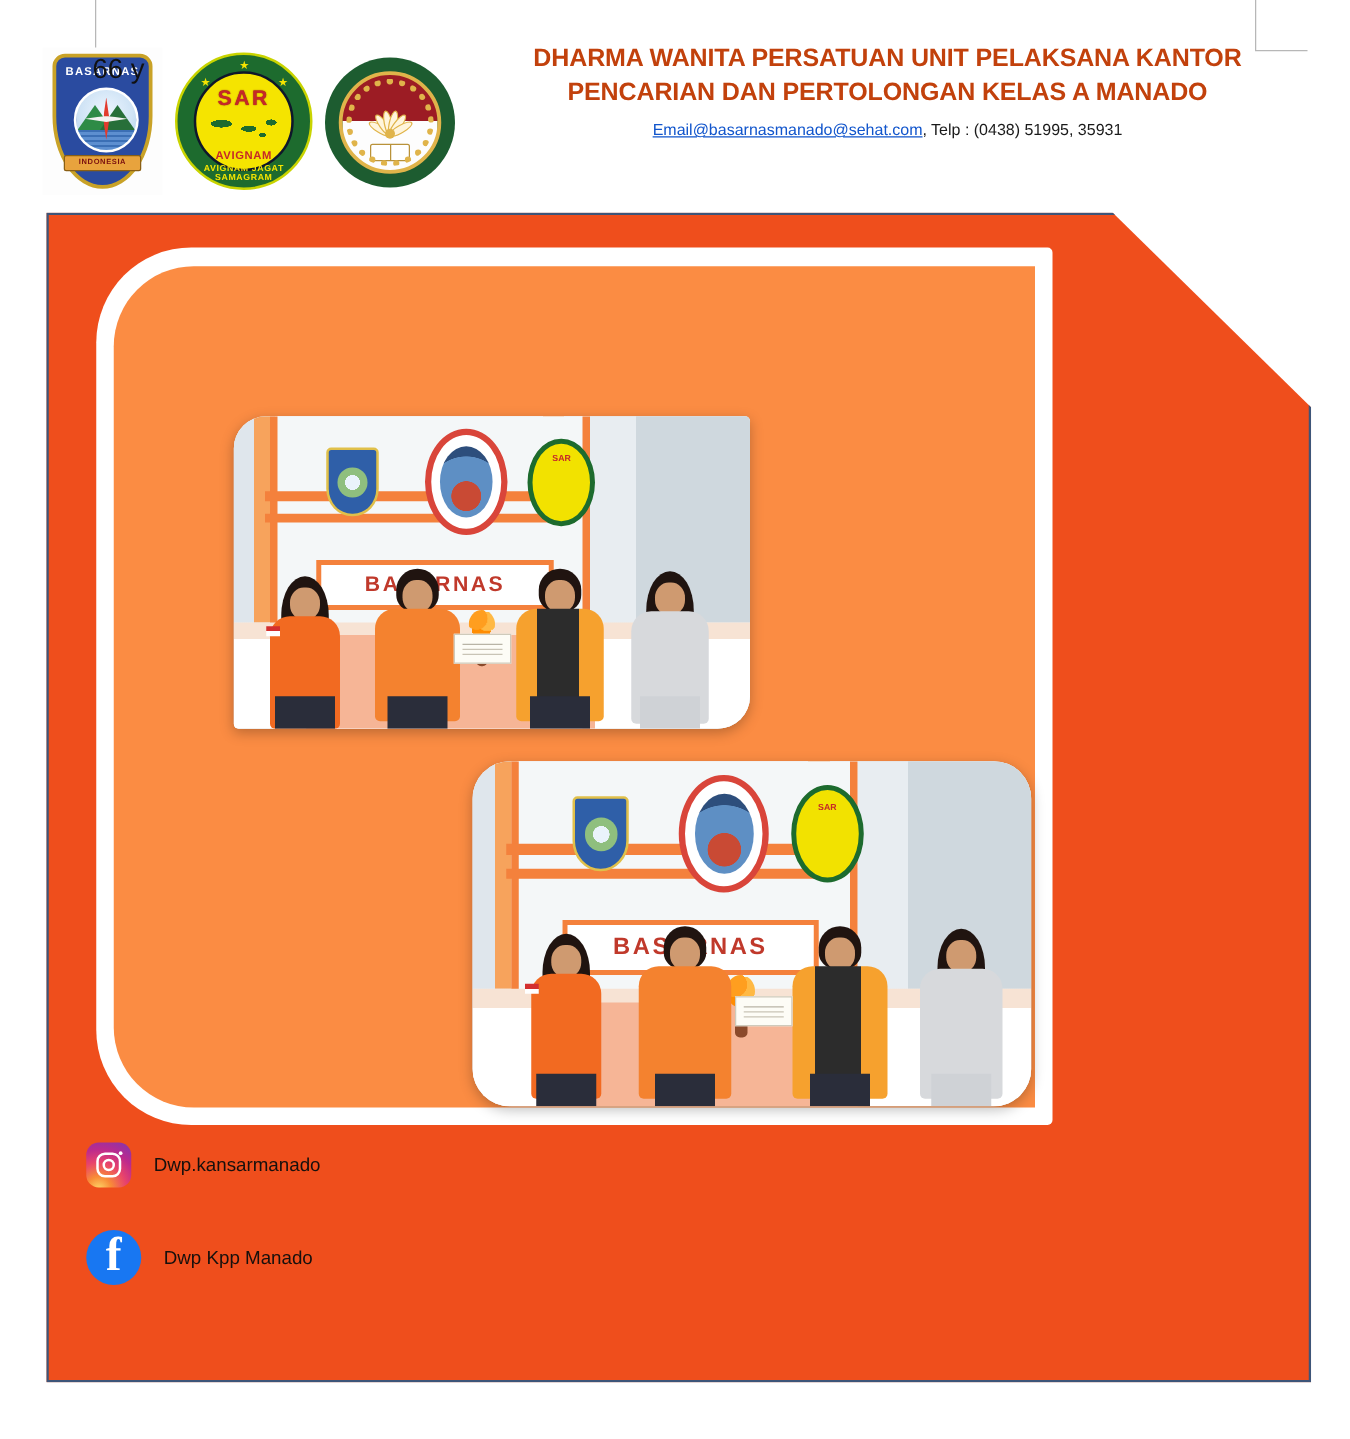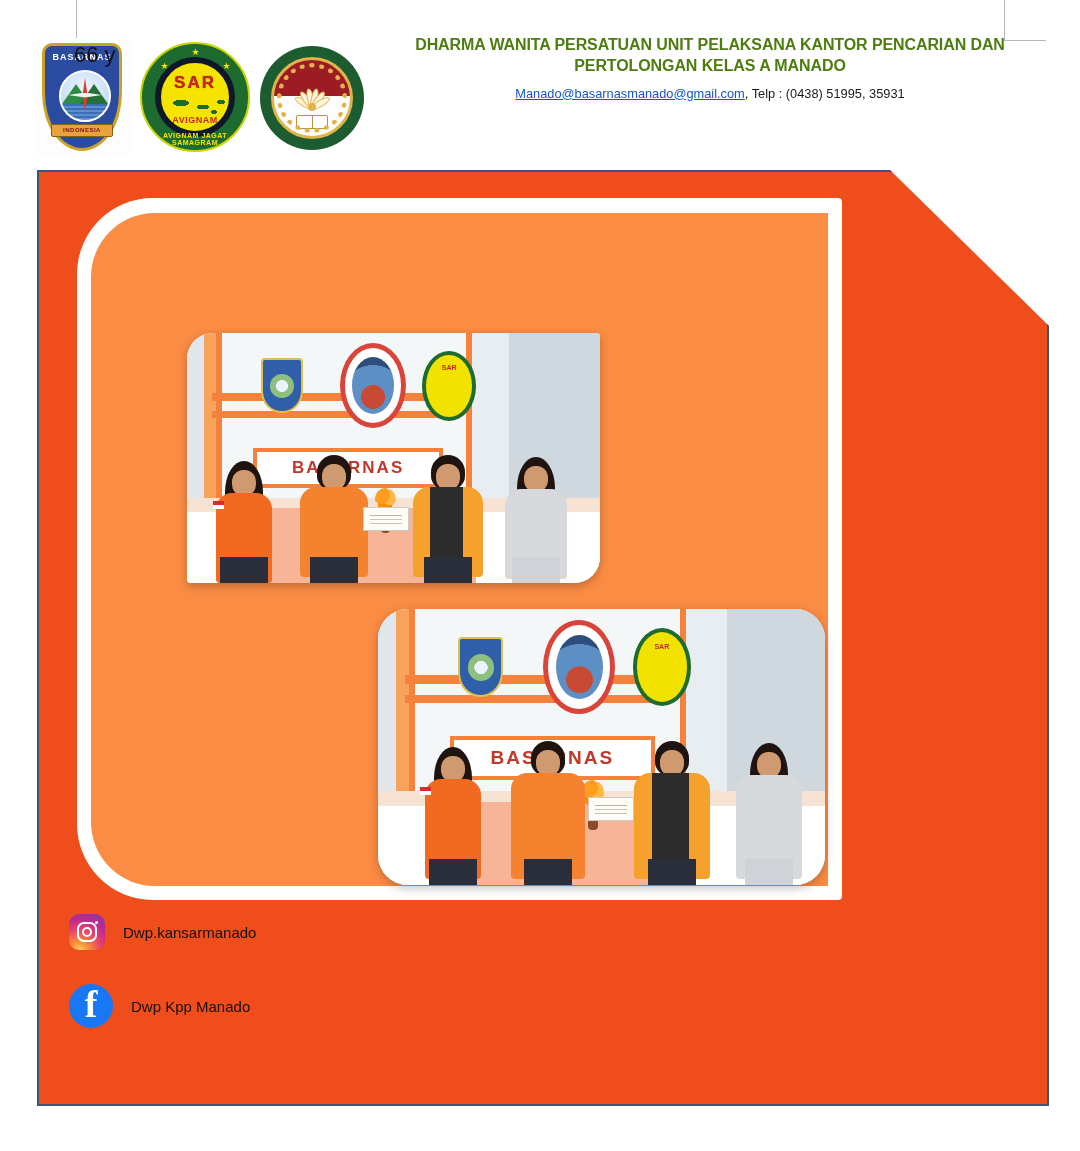--- a/index.html
+++ b/index.html
@@ -114,21 +114,21 @@
     border-radius: 50%;
     background: #1d6b2e;
     border: 2px solid #c9d400;
     box-sizing: border-box;
     position: relative;
   }
   .sar-inner {
     position: absolute; left: 13px; top: 13px;
     width: 80px; height: 80px; border-radius: 50%;
     background: #f5e400;
-    border: 6px solid #0f172a;
+    border: 2px solid #0f172a;
     box-sizing: border-box;
     overflow: hidden;
   }
   .sar-text {
     position: absolute; left: 0; top: 10px; width: 100%;
     text-align: center;
     color: #c62828; font-weight: bold; font-size: 17px;
     letter-spacing: 2px;
     text-shadow: 0 0 1px #7a1010;
   }
@@ -217,23 +217,23 @@
     font-family: "Liberation Sans", sans-serif;
   }
 
   .header-text {
     position: absolute;
     left: 400px; top: 34px;
     width: 620px;
     text-align: center;
   }
   .org-title {
-    font-size: 16px;
+    font-size: 20px;
     font-weight: bold;
-    color: #4d7c0f;
+    color: #c2410c;
     line-height: 1.33;
     letter-spacing: -0.1px;
   }
   .org-address {
     margin-top: 8px;
     font-size: 12.8px;
     color: #1a1a1a;
     line-height: 1.45;
   }
   .org-email {
@@ -536,21 +536,21 @@
         <div class="dwp-wreath"></div>
       </div>
     </div>
   </div>
 
   <div class="logo-overlay-text">66 y</div>
 
   <div class="header-text">
     <div class="org-title">DHARMA WANITA PERSATUAN UNIT PELAKSANA KANTOR PENCARIAN DAN PERTOLONGAN KELAS A MANADO</div>
     <div class="org-address">
-      <div><span class="org-email">Manado@basarnasmanado@gmail.com</span><span>, Telp : (0438) 51995, 35931</span></div>
+      <div><span class="org-email">Email@basarnasmanado@sehat.com</span><span>, Telp : (0438) 51995, 35931</span></div>
     </div>
   </div>
 </div>
 
 <div class="poster">
 
   <div class="frame-white"></div>
   <div class="frame-inner">
 
     <div class="photo photo-1">

